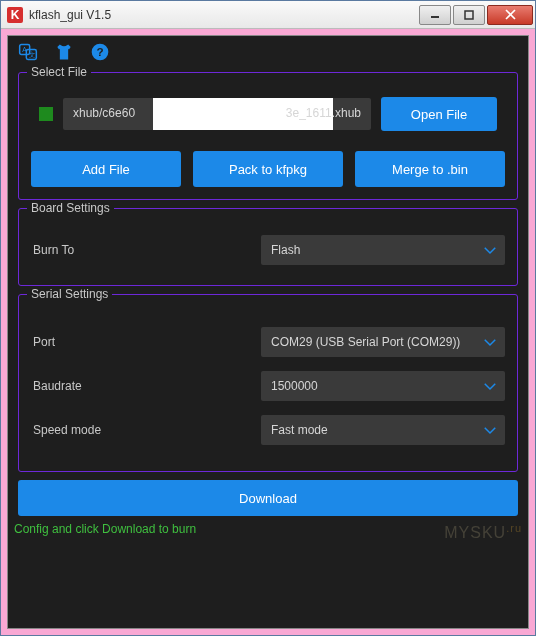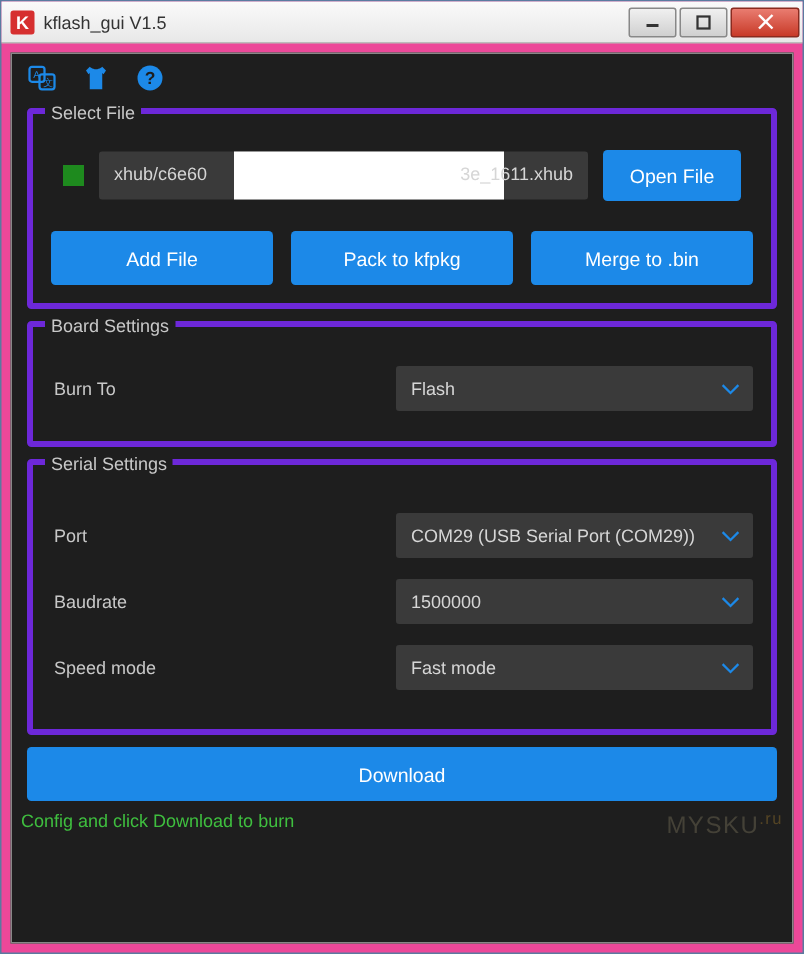--- a/index.html
+++ b/index.html
@@ -5,21 +5,21 @@
   * { box-sizing: border-box; margin: 0; padding: 0; }
   body {
     width: 536px; height: 636px;
     background: #d9d9d9;
     font-family: "Segoe UI", Arial, sans-serif;
     font-size: 12px;
     overflow: hidden;
   }
   .window {
     width: 536px; height: 636px;
-    background: #ec4899;
+    background: #f9a8d4;
     border: 1px solid #5a7aa0;
     box-shadow: 0 0 8px rgba(0,0,0,.3);
     display: flex; flex-direction: column;
   }
   .titlebar {
     height: 28px;
     background: linear-gradient(#fafafa,#e8e8e8);
     display: flex; align-items: center;
     padding: 0 2px 0 6px;
     border-bottom: 1px solid #bbb;
@@ -63,21 +63,21 @@
 
   .toolbar {
     display: flex; gap: 16px;
     padding: 6px 10px 8px 10px;
     align-items: center;
   }
   .ticon { width: 20px; height: 20px; color: #1c89e8; }
   .ticon svg { width: 20px; height: 20px; }
 
   .group {
-    border: 4px solid #6d28d9;
+    border: 1px solid #6d28d9;
     border-radius: 3px;
     margin: 2px 10px 6px 10px;
     padding: 18px 12px 12px 12px;
     position: relative;
   }
   .group .legend {
     position: absolute; top: -8px; left: 8px;
     background: #1e1e1e; padding: 0 4px;
     font-size: 12px; color: #c8c8c8;
   }
@@ -197,21 +197,21 @@
 
     <div class="group">
       <div class="legend">Select File</div>
       <div class="file-row">
         <div class="green-sq"></div>
         <div class="file-path">
           <span style="position:absolute;left:10px;top:8px">xhub/c6e60</span>
           <div class="mask"></div>
           <span style="position:absolute;right:10px;top:8px">3e_1611.xhub</span>
         </div>
-        <button class="btn" style="width:92px;height:34px">Open File</button>
+        <button class="btn" style="width:116px;height:34px">Open File</button>
       </div>
       <div class="btn-row">
         <button class="btn">Add File</button>
         <button class="btn">Pack to kfpkg</button>
         <button class="btn">Merge to .bin</button>
       </div>
     </div>
 
     <div class="group">
       <div class="legend">Board Settings</div>

